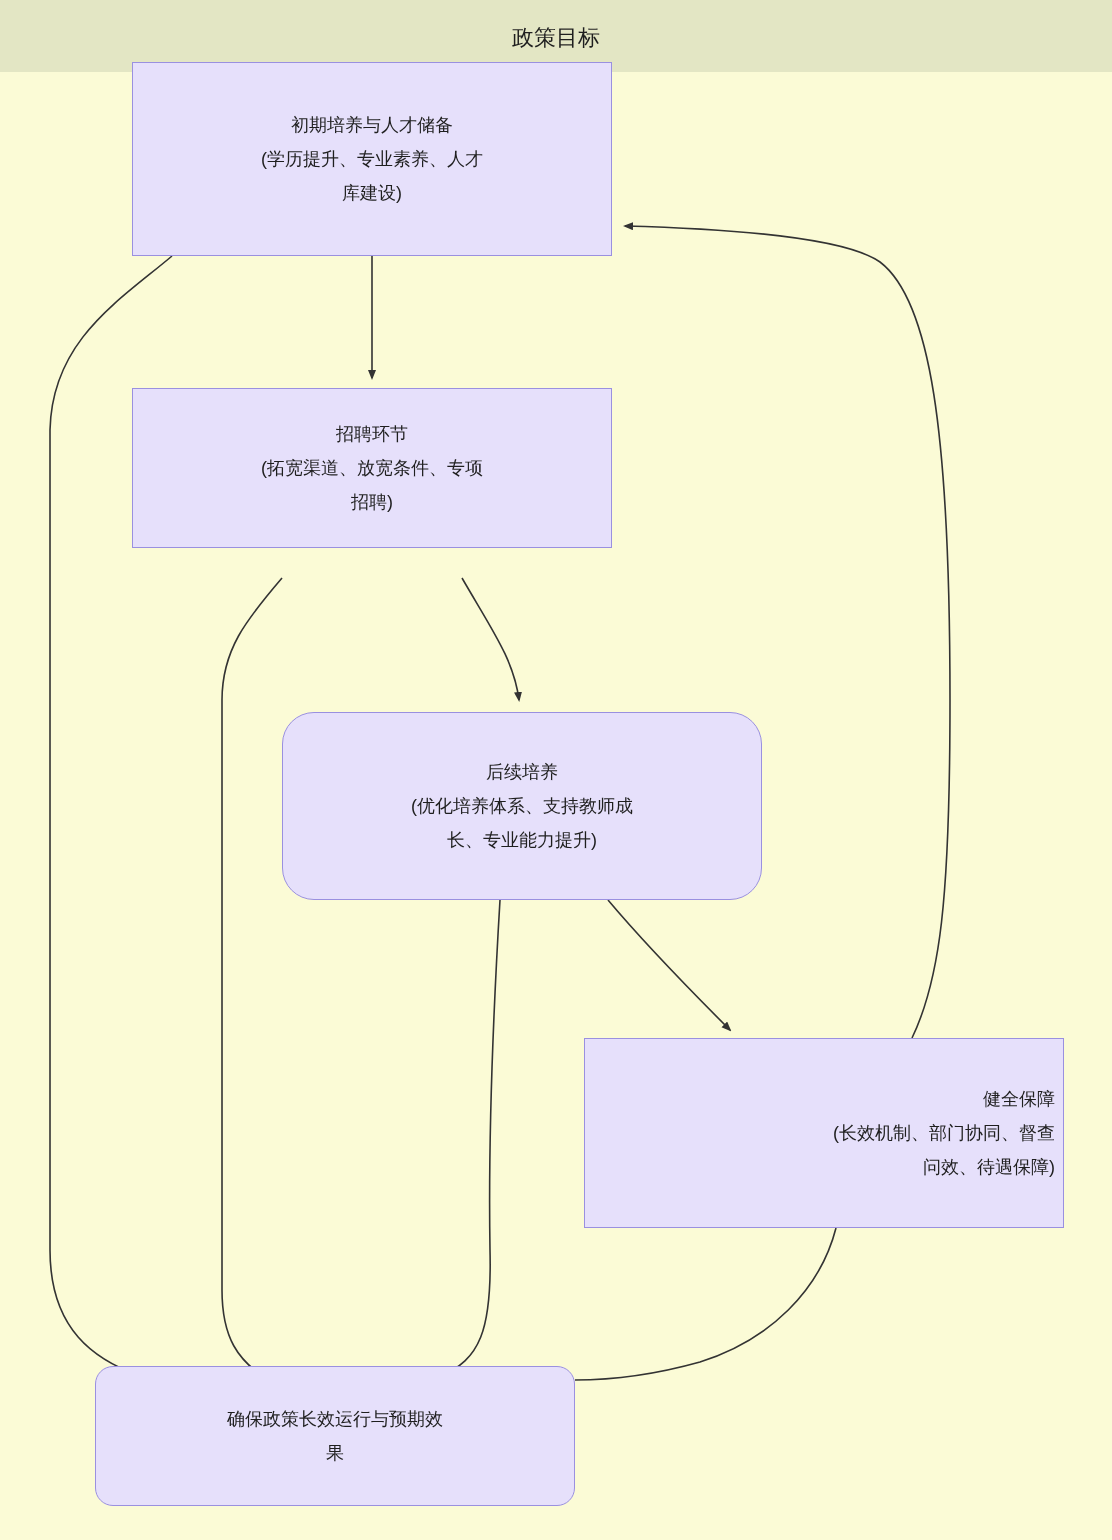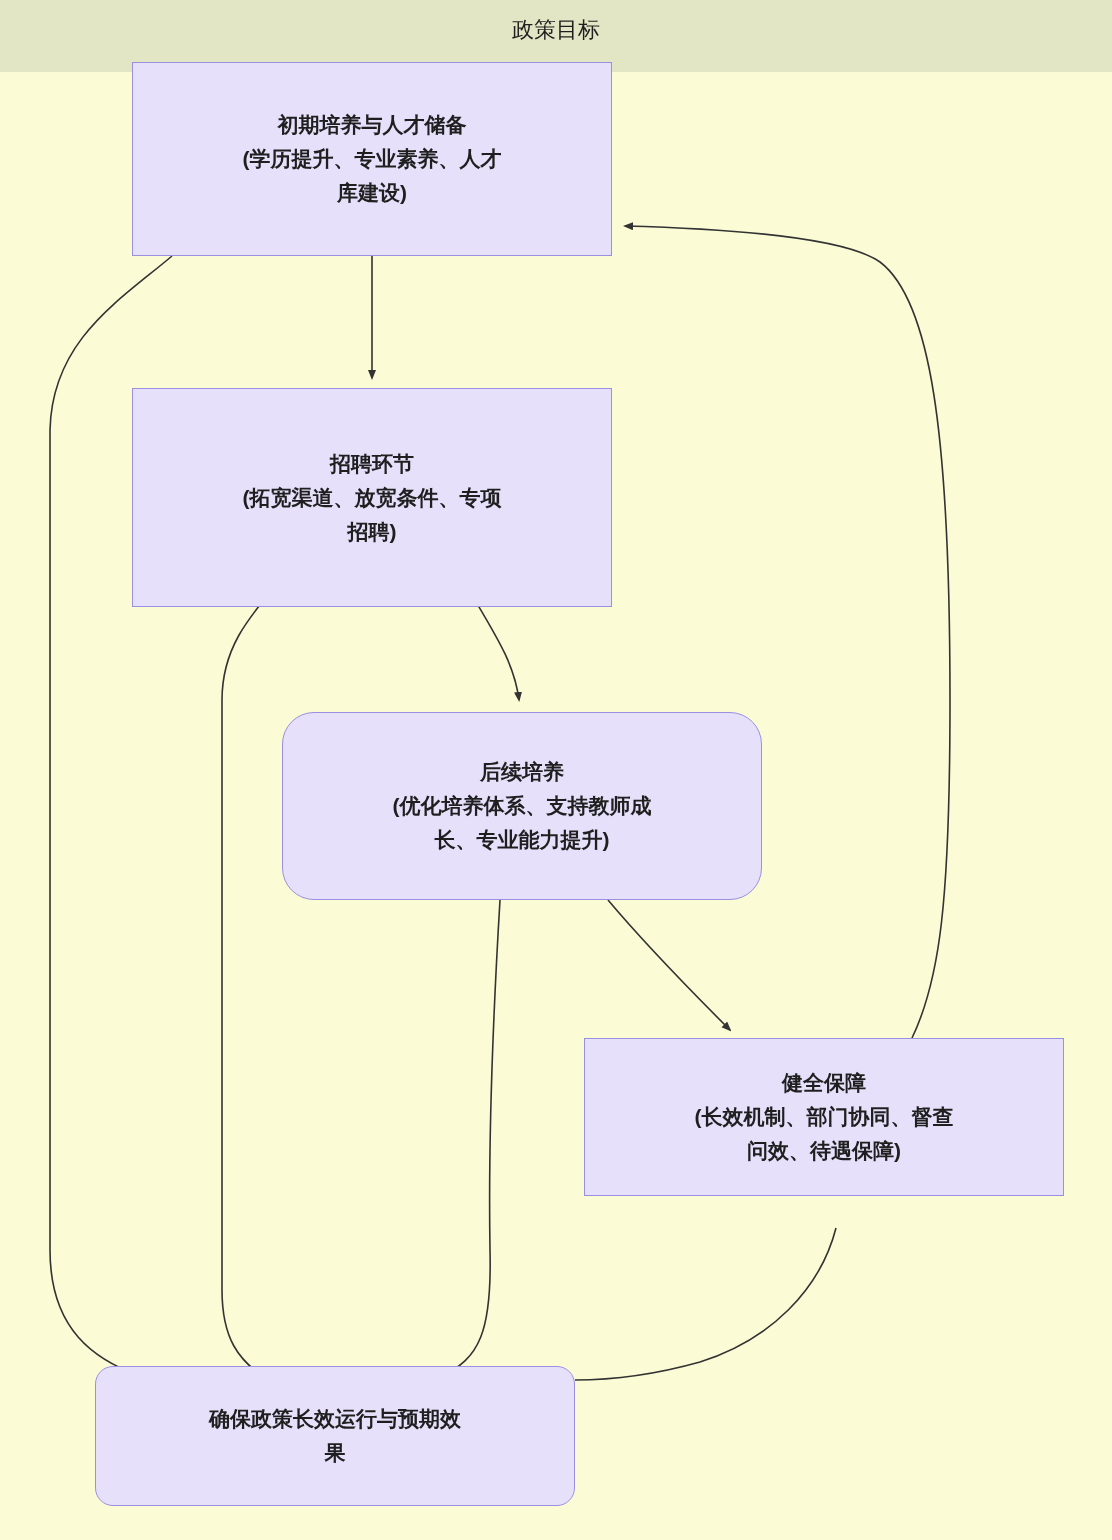--- a/index.html
+++ b/index.html
@@ -29,50 +29,49 @@
     height: 72px;
     background: #e3e6c4;
   }
   .header-title {
     position: absolute;
     left: 0;
     top: 0;
     width: 1112px;
     height: 72px;
     line-height: 36px;
-    padding-top: 12px;
+    padding-top: 20px;
     box-sizing: border-box;
     text-align: center;
     font-size: 22px;
     color: #1f1f1f;
     white-space: pre;
   }
   svg.edges {
     position: absolute;
     left: 0;
     top: 0;
     width: 1112px;
     height: 1540px;
     overflow: visible;
   }
   .node {
     position: absolute;
     box-sizing: border-box;
     background: #e6e0fb;
     border: 1px solid #9a90e0;
     color: #1f1f1f;
-    font-size: 21px;
+    font-size: 18px;
     line-height: 34px;
     text-align: center;
     display: flex;
     align-items: center;
     justify-content: center;
     white-space: pre-line;
     padding: 2px 8px;
-    font-weight: bold;
   }
   .node-text {
     display: block;
     width: 100%;
     white-space: pre-line;
   }
 </style>
 </head>
 <body>
 
@@ -104,33 +103,33 @@
 
     <path d="M912,1038 C940,980 950,900 950,700 C950,430 930,300 880,262 C840,234 700,228 625,226" fill="none" stroke="#333333" stroke-width="1.6" marker-end="url(#arrow)"></path>
   </svg>
 
   <div class="node" style="left:132px; top:62px; width:480px; height:194px;">
     <span class="node-text">初期培养与人才储备
 (学历提升、专业素养、人才
 库建设)</span>
   </div>
 
-  <div class="node" style="left:132px; top:388px; width:480px; height:219px;">
+  <div class="node" style="left:132px; top:388px; width:480px; height:160px;">
     <span class="node-text">招聘环节
 (拓宽渠道、放宽条件、专项
 招聘)</span>
   </div>
 
   <div class="node" style="left:282px; top:712px; width:480px; height:188px;border-radius:32px;">
     <span class="node-text">后续培养
 (优化培养体系、支持教师成
 长、专业能力提升)</span>
   </div>
 
-  <div class="node" style="left:584px; top:1038px; width:480px; height:158px;">
+  <div class="node" style="left:584px; top:1038px; width:480px; height:190px;text-align:right;">
     <span class="node-text">健全保障
 (长效机制、部门协同、督查
 问效、待遇保障)</span>
   </div>
 
   <div class="node" style="left:95px; top:1366px; width:480px; height:140px;border-radius:18px;">
     <span class="node-text">确保政策长效运行与预期效
 果</span>
   </div>
 

